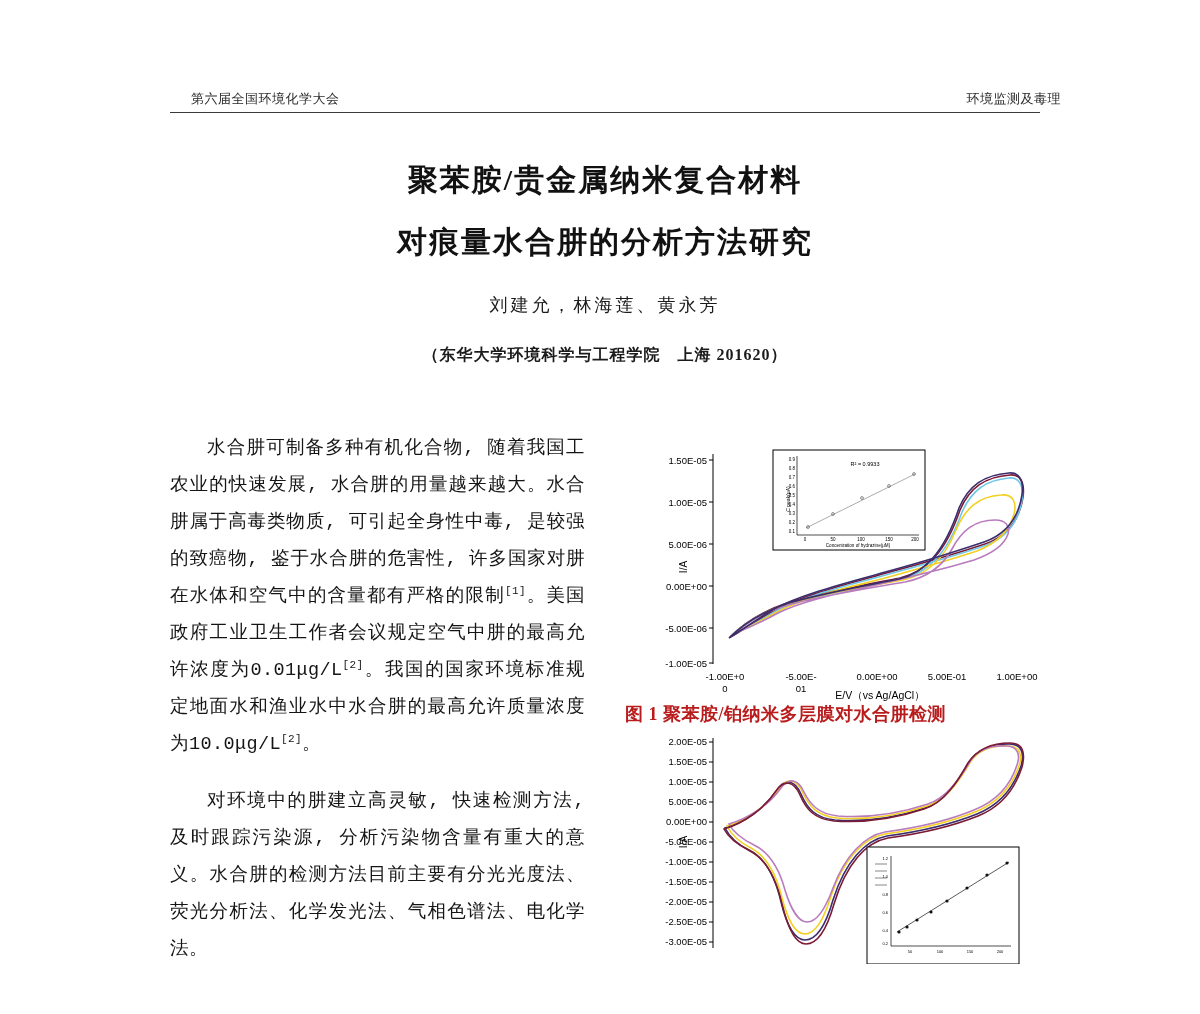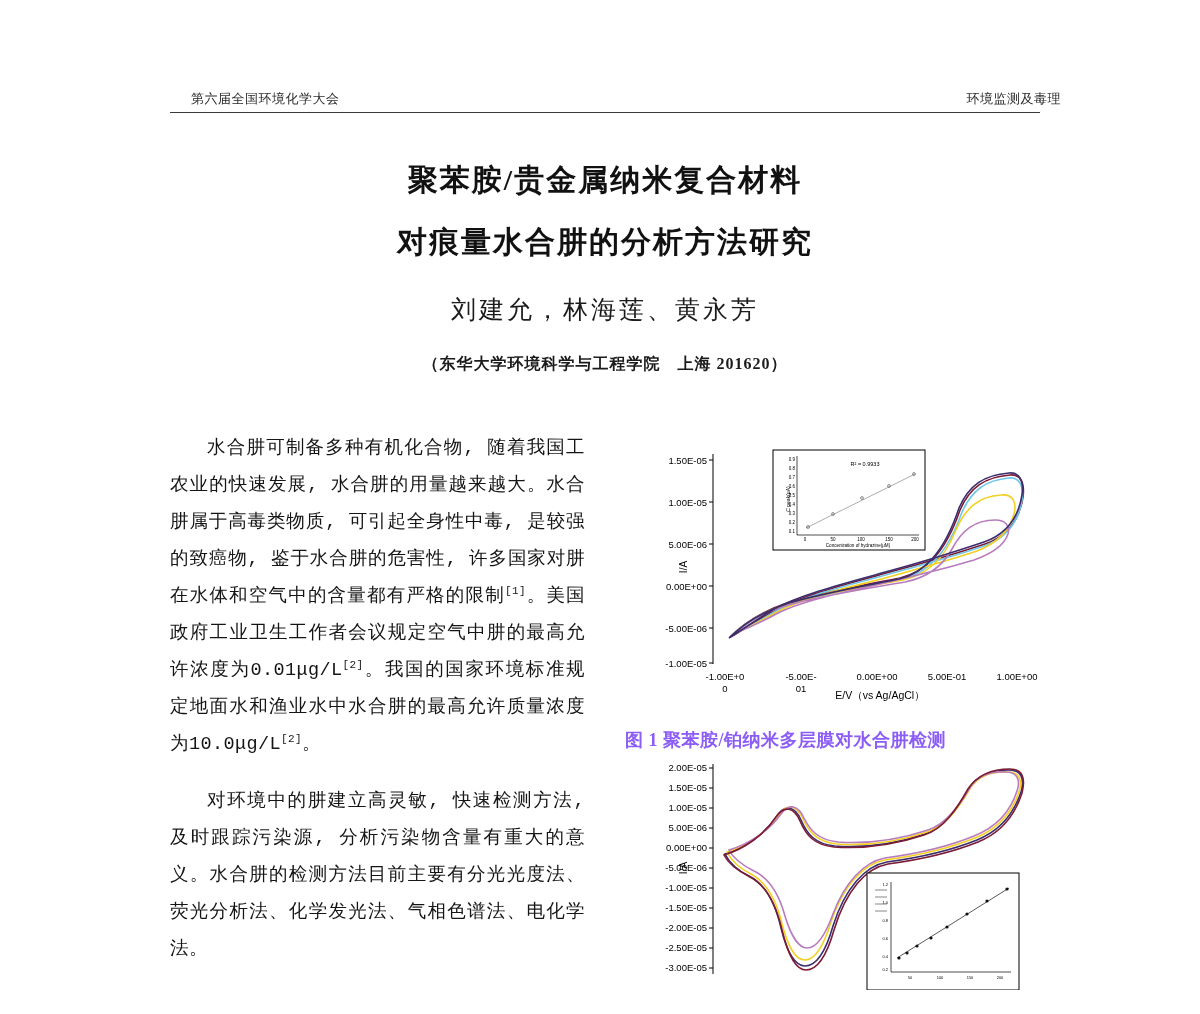--- a/index.html
+++ b/index.html
@@ -57,21 +57,21 @@
     font-weight: bold;
     letter-spacing: 2px;
     line-height: 1.0;
     color: #111;
   }
   .title-line.second {
     margin-top: 32px;
   }
   .authors {
     margin-top: 36px;
-    font-size: 25px;
+    font-size: 18px;
     letter-spacing: 3px;
     color: #1b1b1b;
   }
   .affiliation {
     margin-top: 28px;
     font-size: 16px;
     letter-spacing: 1px;
     color: #1b1b1b;
     font-weight: bold;
   }
@@ -111,22 +111,22 @@
 
   
   .figure {
     position: relative;
     width: 415px;
   }
   .fig-caption {
     font-size: 18px;
     font-weight: bold;
     letter-spacing: 0.5px;
-    margin-top: 26px;
-    color: #8b5cf6;
+    margin-top: 0;
+    color: #b91c1c;
   }
   .chart-box {
     position: relative;
     width: 415px;
     background: #fff;
   }
   svg { display: block; }
   .inset-frame {
     stroke: #000;
     fill: #fff;

